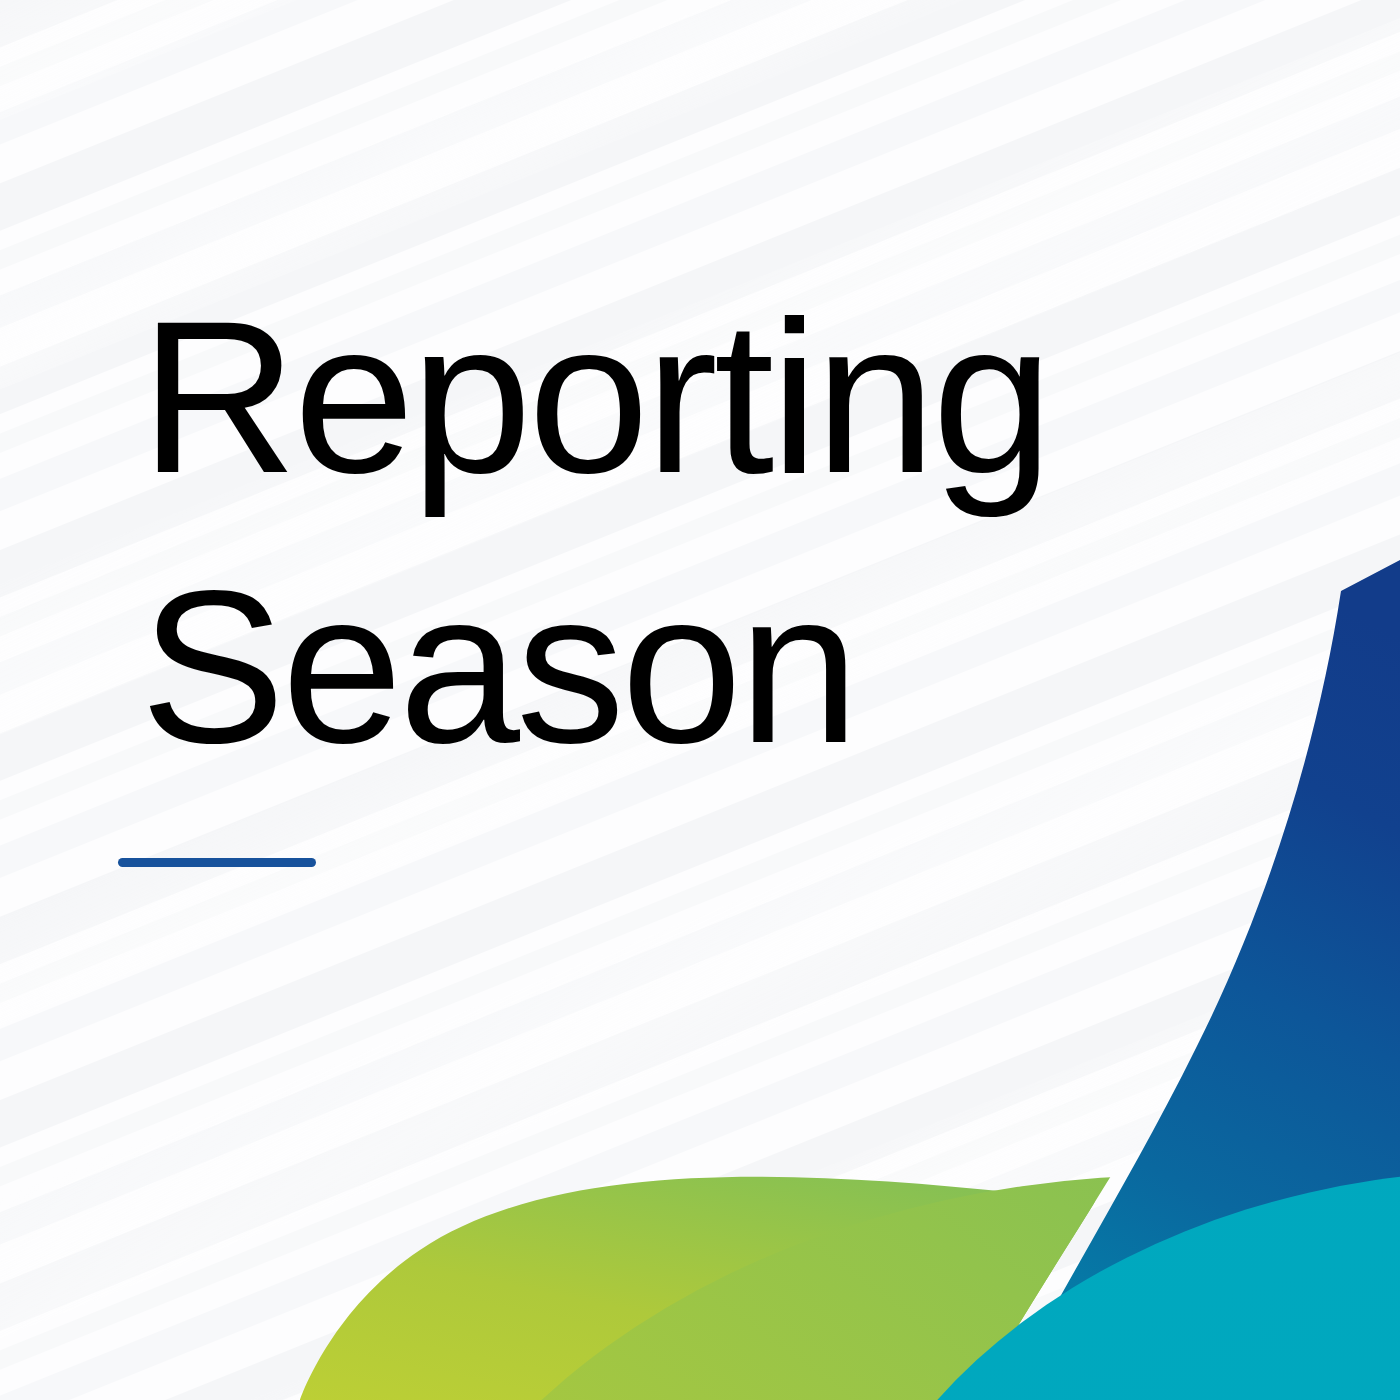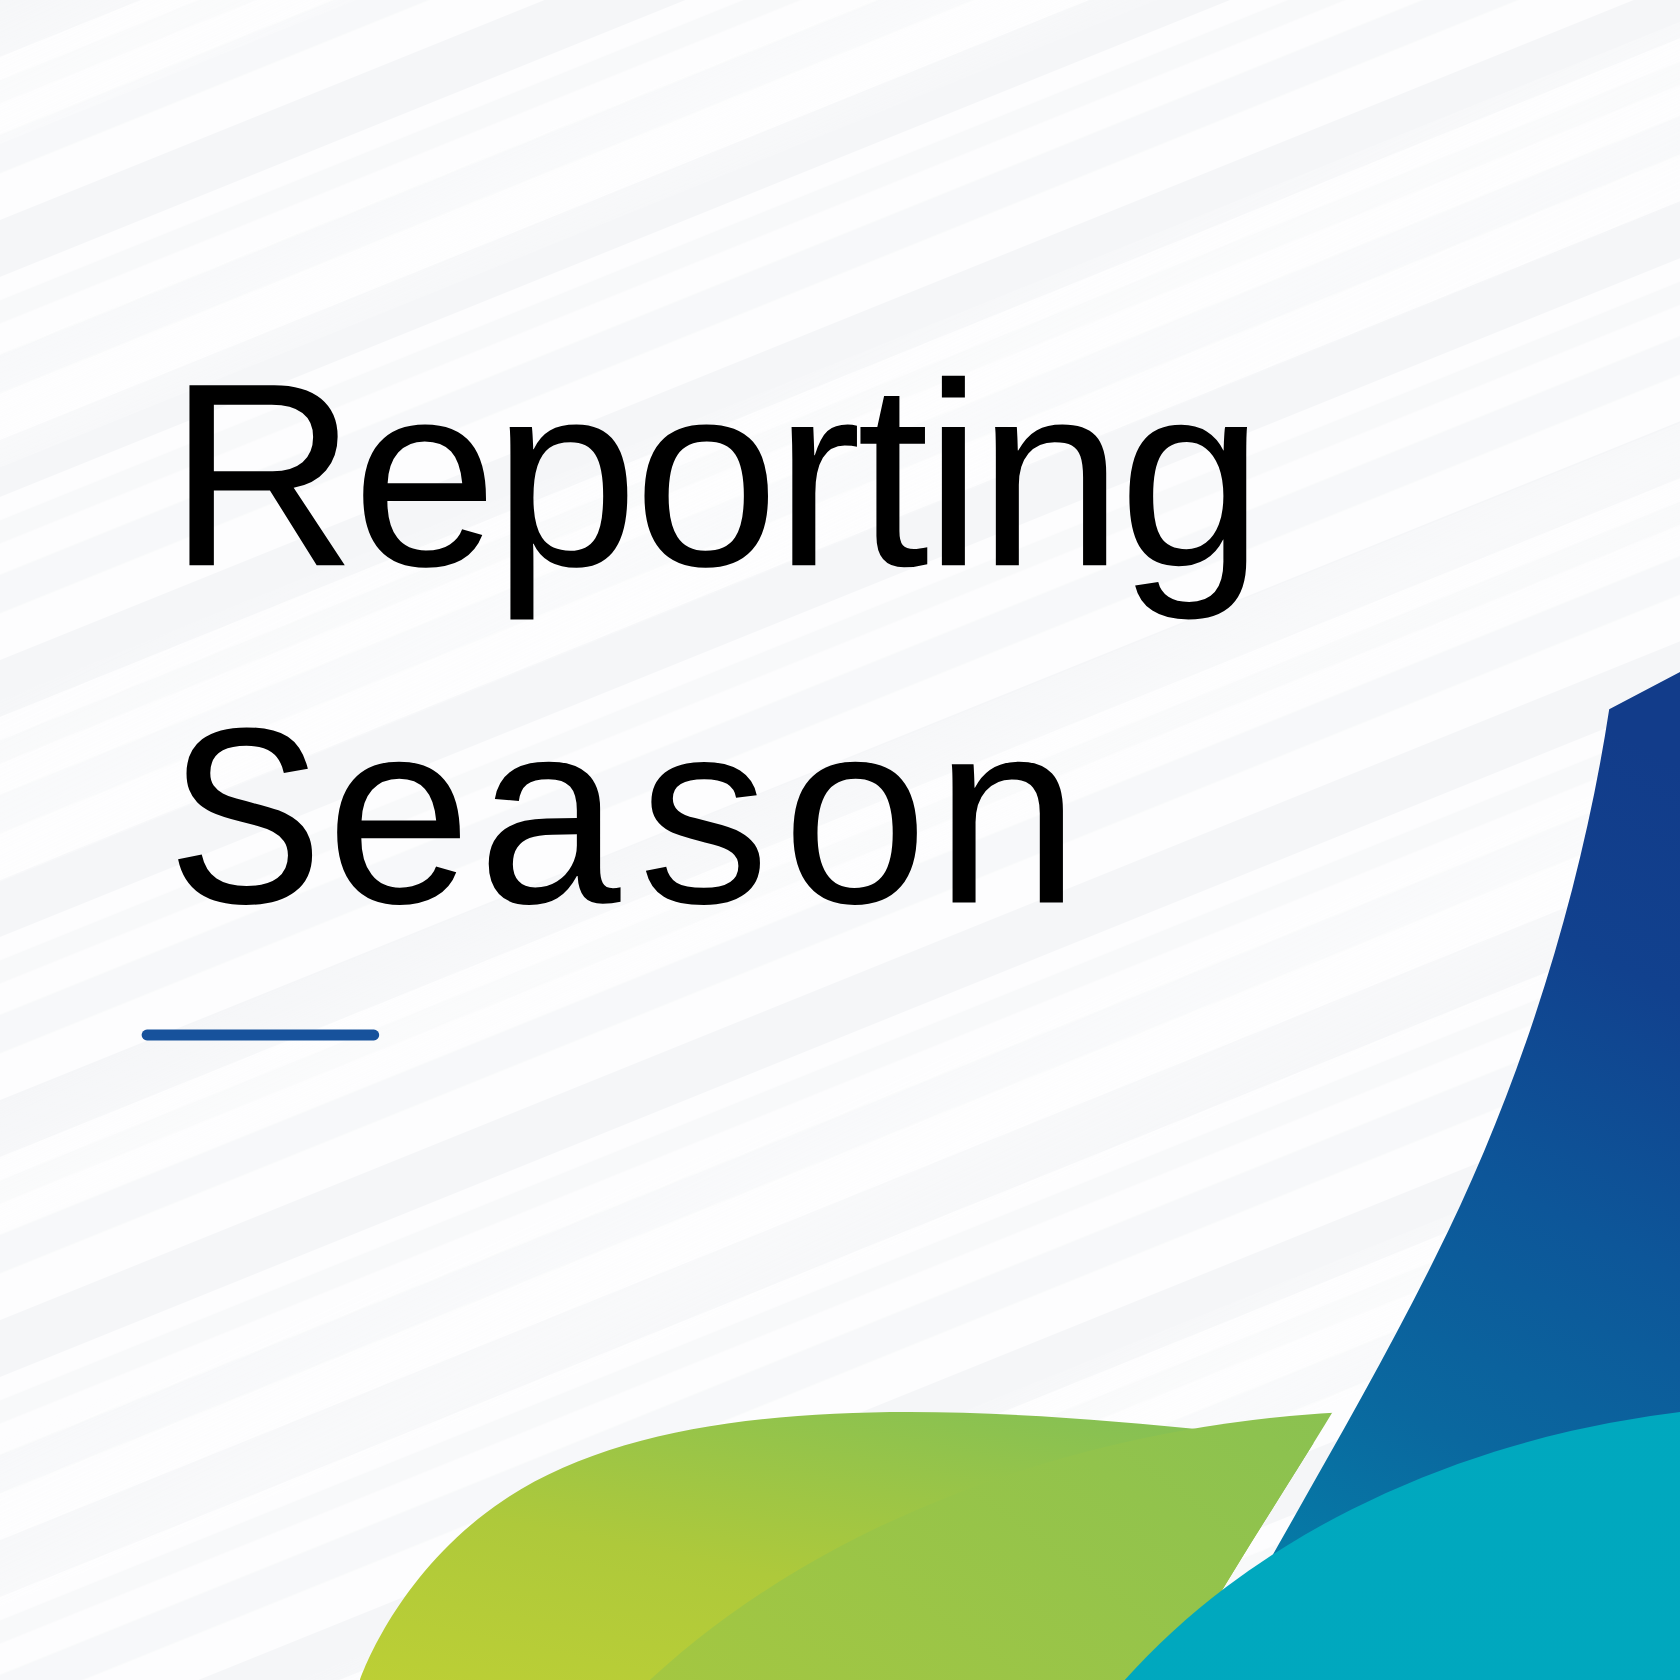--- a/index.html
+++ b/index.html
@@ -34,21 +34,21 @@
     left: 112px;
     font-size: 218px;
     line-height: 1;
     font-weight: 500;
     letter-spacing: -4px;
     color: #000000;
     white-space: nowrap;
     margin-left: 28px;
   }
   #title-line-1 { top: 288px; }
-  #title-line-2 { top: 586px; font-family: Liberation Mono, monospace; }
+  #title-line-2 { top: 558px; }
 
   #divider {
     position: absolute;
     left: 118px;
     top: 858px;
     width: 198px;
     height: 9px;
     border-radius: 5px;
     background: #17529c;
   }

